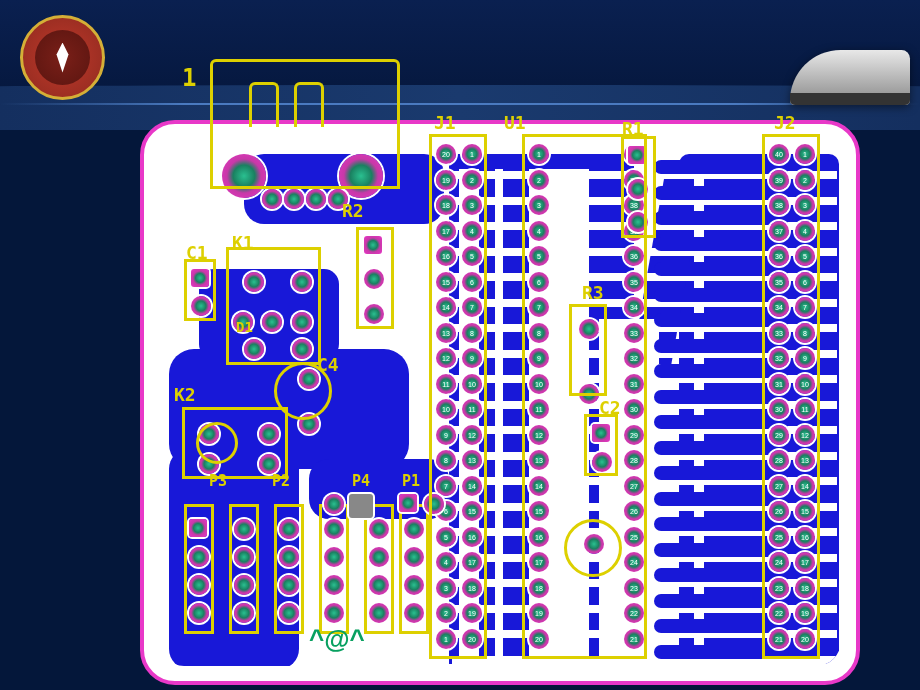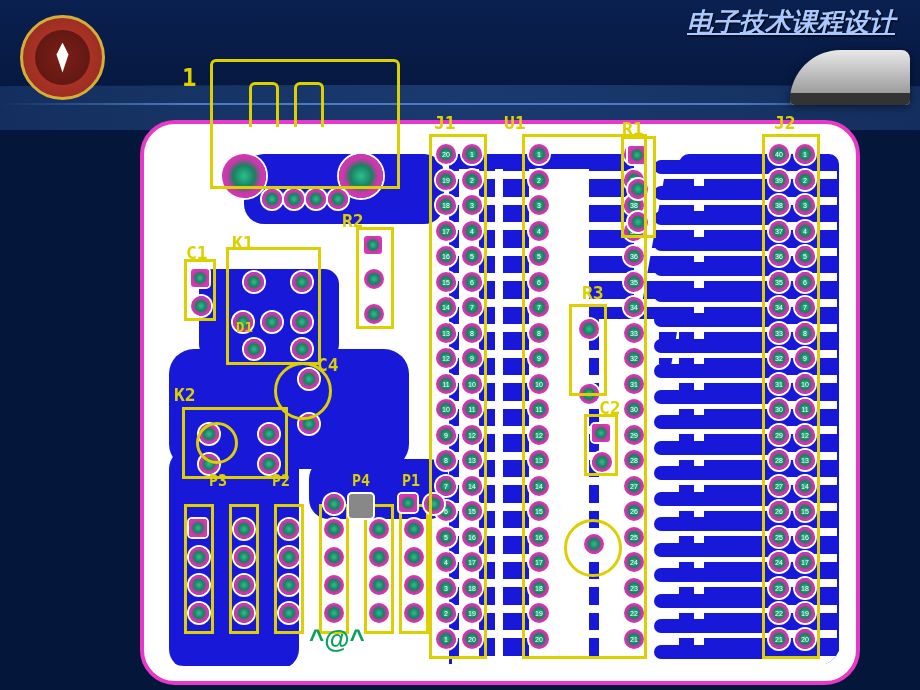--- a/index.html
+++ b/index.html
@@ -31,21 +31,20 @@
 </head>
 <body>
 
 <div class="header">
   <div class="swoosh"></div>
   <div class="logo">
     <div class="logo-inner">
         <div class="logo-flame"></div>
       </div>
   </div>
-  <div class="title">电子技术课程设计</div>
   <div class="train"></div>
 </div>
 
 <div class="board">
   <div class="label top" style="left:38px;top:-60px">1</div>
   <div class="copper">
 
     <div class="trace" style="left:10px;top:310px;width:130px;height:220px;border-radius:20px"></div>
     <div class="trace" style="left:40px;top:130px;width:140px;height:90px;border-radius:15px"></div>
     <div class="trace" style="left:10px;top:210px;width:240px;height:120px;border-radius:25px"></div>
@@ -571,21 +570,21 @@
   <div class="silk" style="left:440px;top:290px;width:34px;height:62px"></div>
   <div class="silk" style="left:285px;top:10px;width:58px;height:525px"></div>
   <div class="silk" style="left:378px;top:10px;width:125px;height:525px"></div>
   <div class="silk" style="left:618px;top:10px;width:58px;height:525px"></div>
   <div class="silk round" style="left:420px;top:395px;width:58px;height:58px"></div>
 
   <div class="label" style="left:290px;top:-12px">J1</div>
   <div class="label" style="left:360px;top:-12px">U1</div>
   <div class="label" style="left:630px;top:-12px">J2</div>
   <div class="label" style="left:478px;top:-6px">R1</div>
-  <div class="label" style="left:198px;top:86px">R2</div>
+  <div class="label" style="left:198px;top:76px">R2</div>
   <div class="label" style="left:438px;top:158px">R3</div>
   <div class="label" style="left:88px;top:108px">K1</div>
   <div class="label" style="left:30px;top:260px">K2</div>
   <div class="label" style="left:42px;top:118px">C1</div>
   <div class="label" style="left:173px;top:230px">C4</div>
   <div class="label" style="left:455px;top:273px">C2</div>
   <div class="label" style="left:92px;top:195px;font-size:14px">D1</div>
   <div class="label" style="left:208px;top:348px;font-size:15px">P4</div>
   <div class="label" style="left:258px;top:348px;font-size:15px">P1</div>
   <div class="label" style="left:128px;top:348px;font-size:15px">P2</div>

